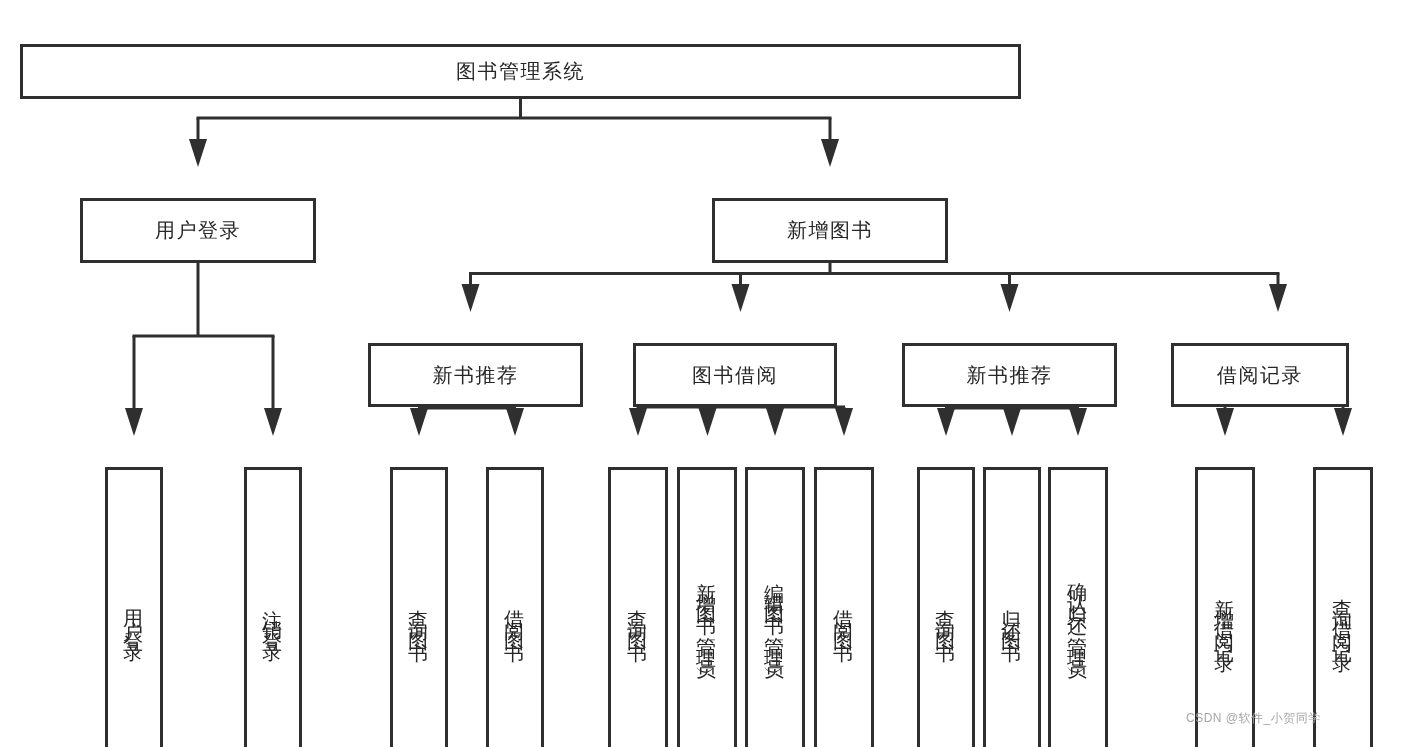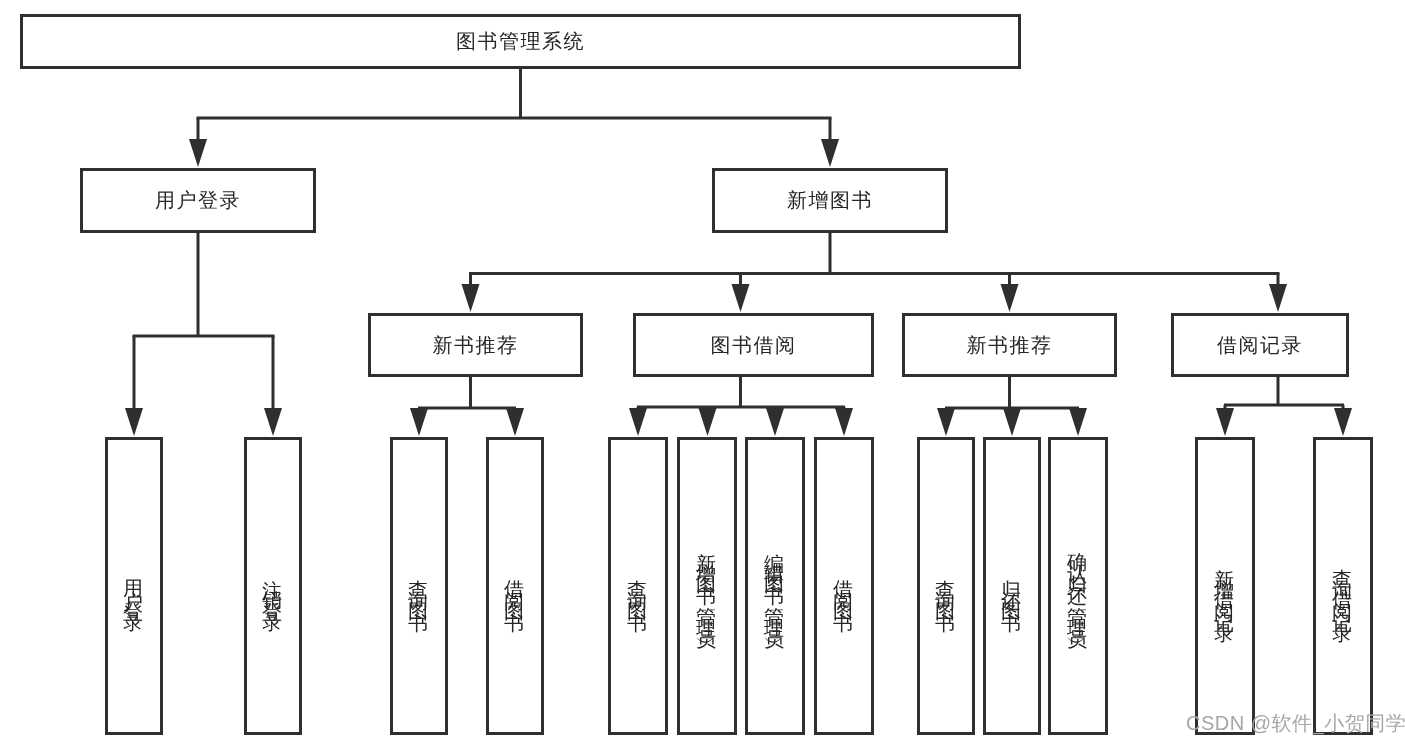--- a/index.html
+++ b/index.html
@@ -16,32 +16,33 @@
     position:absolute;
     box-sizing:border-box;
     background:#ffffff;
     border:3px solid #2f2f2f;
     display:flex;
     align-items:center;
     justify-content:center;
     font-size:20px;
     letter-spacing:1.5px;
     white-space:nowrap;
+    margin-top:30px;
   }
   .vnode{
     writing-mode:vertical-rl;
     text-orientation:mixed;
     letter-spacing:11px;
     white-space:normal;
     font-size:20px;
   }
   .watermark{
     position:absolute;
     left:1186px;top:710px;
-    font-size:20px;
+    font-size:12px;
     color:#a6a6a6;
     letter-spacing:0.5px;
     white-space:nowrap;
   }
 </style>
 </head>
 <body>
 
 <div class="canvas">
 
@@ -103,21 +104,21 @@
         <polygon points="1343,436 1334,408 1352,408" fill="#2f2f2f"></polygon>
       </g>
   </svg>
 
   <div class="node" style="left:20px;top:14px;width:1001px;height:55px">图书管理系统</div>
 
   <div class="node" style="left:80px;top:168px;width:236px;height:65px">用户登录</div>
   <div class="node" style="left:712px;top:168px;width:236px;height:65px">新增图书</div>
 
   <div class="node" style="left:368px;top:313px;width:215px;height:64px">新书推荐</div>
-  <div class="node" style="left:633px;top:313px;width:241px;height:64px">图书借阅</div>
+  <div class="node" style="left:633px;top:313px;width:204px;height:64px">图书借阅</div>
   <div class="node" style="left:902px;top:313px;width:215px;height:64px">新书推荐</div>
   <div class="node" style="left:1171px;top:313px;width:178px;height:64px">借阅记录</div>
 
   <div class="node vnode" style="left:105px;top:437px;width:58px;height:298px">用户登录</div>
   <div class="node vnode" style="left:244px;top:437px;width:58px;height:298px">注销登录</div>
 
   <div class="node vnode" style="left:390px;top:437px;width:58px;height:298px">查询图书</div>
   <div class="node vnode" style="left:486px;top:437px;width:58px;height:298px">借阅图书</div>
 
   <div class="node vnode" style="left:608px;top:437px;width:60px;height:298px">查询图书</div>

